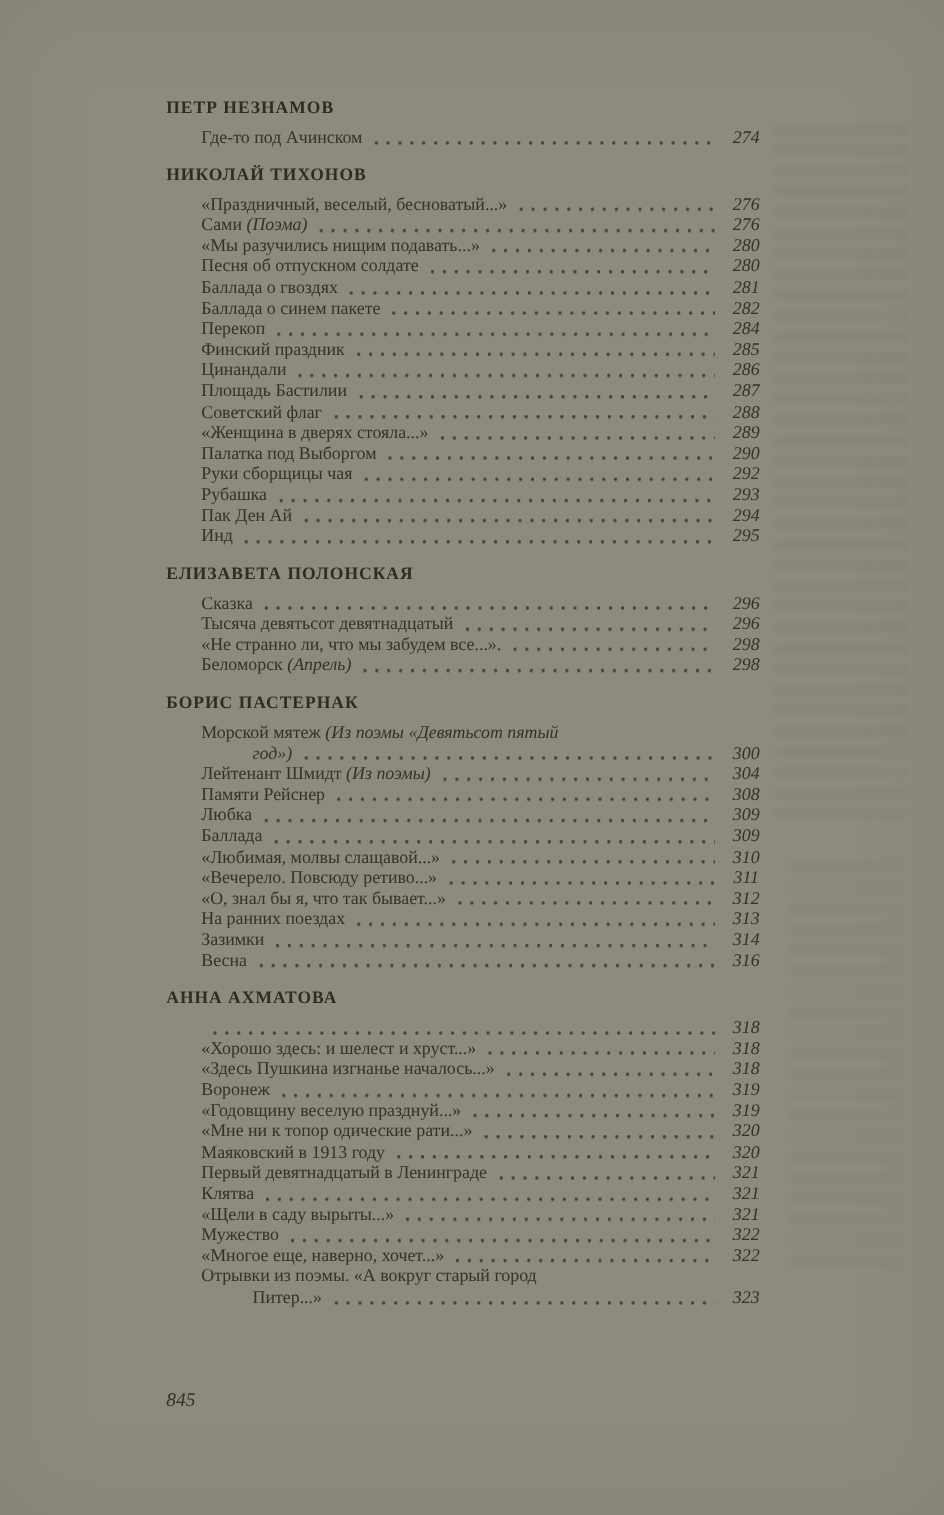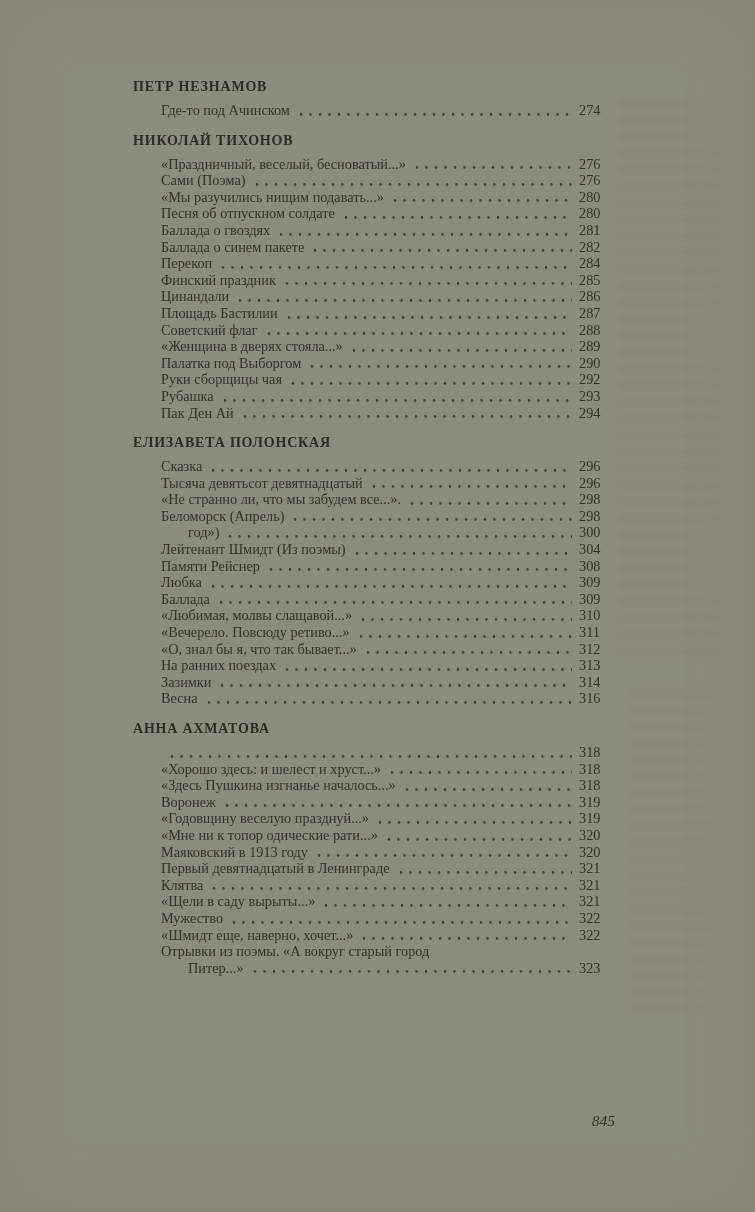--- a/index.html
+++ b/index.html
@@ -37,35 +37,35 @@
   .heading {
     font-weight:bold; font-size:14px; line-height:17px;
     letter-spacing:0.8px;
     margin:13px 0 7px 0;
     color:#2e2c25;
   }
   .heading:first-child { margin-top:0; }
   .entries { margin-left:28px; }
   .row { display:flex; align-items:baseline; }
   .row .t { white-space:pre-wrap; }
-  .cont { margin-left:27px; }
-  .it { }
+  .cont { margin-left:41px; }
+  .it { font-style:italic; }
   .leader {
     flex:1 1 auto; min-width:10px;
     align-self:flex-end;
     height:3px; margin:0 7px 3px 9px;
     background-image:radial-gradient(circle at 2px 1.4px, #45423a 1.1px, rgba(0,0,0,0) 1.6px);
     background-size:9.5px 3px;
     background-repeat:repeat-x;
     background-position:left bottom;
   }
-  .pg { flex:0 0 auto; width:36px; text-align:left; }
+  .pg { flex:0 0 auto; width:36px; text-align:center;font-style:italic; }
   .folio {
     position:absolute; left:133px; top:1112px; width:482px;
-    text-align:right; font-style:italic; font-size:15.5px; color:#34322a;
+    text-align:left; font-style:italic; font-size:15.5px; color:#34322a;
   }
 </style>
 </head>
 <body>
 
 <div class="page">
   <div class="edge-shadow"></div>
   <div class="ghost g1"></div>
   <div class="ghost g2"></div>
 
@@ -153,20 +153,25 @@
         <div class="row">
           <span class="t"><span>Рубашка</span></span>
           <span class="leader"></span>
           <span class="pg">293</span>
         </div>
         <div class="row">
           <span class="t"><span>Пак Ден Ай</span></span>
           <span class="leader"></span>
           <span class="pg">294</span>
         </div>
+        <div class="row">
+          <span class="t"><span>Инд</span></span>
+          <span class="leader"></span>
+          <span class="pg">295</span>
+        </div>
       </div>
       <div class="heading">ЕЛИЗАВЕТА ПОЛОНСКАЯ</div>
       <div class="entries">
         <div class="row">
           <span class="t"><span>Сказка</span></span>
           <span class="leader"></span>
           <span class="pg">296</span>
         </div>
         <div class="row">
           <span class="t"><span>Тысяча девятьсот девятнадцатый</span></span>
@@ -177,21 +182,25 @@
           <span class="t"><span>«Не странно ли, что мы забудем все...».</span></span>
           <span class="leader"></span>
           <span class="pg">298</span>
         </div>
         <div class="row">
           <span class="t"><span>Беломорск </span><span class="it">(Апрель)</span></span>
           <span class="leader"></span>
           <span class="pg">298</span>
         </div>
       </div>
-      <div class="entries">
+      <div class="heading">БОРИС ПАСТЕРНАК</div>
+      <div class="entries">
+        <div class="row">
+          <span class="t"><span>Морской мятеж </span><span class="it">(Из поэмы «Девятьсот пятый</span></span>
+        </div>
         <div class="row">
           <span class="t cont"><span class="it">год»)</span></span>
           <span class="leader"></span>
           <span class="pg">300</span>
         </div>
         <div class="row">
           <span class="t"><span>Лейтенант Шмидт </span><span class="it">(Из поэмы)</span></span>
           <span class="leader"></span>
           <span class="pg">304</span>
         </div>
@@ -291,21 +300,21 @@
           <span class="t"><span>«Щели в саду вырыты...»</span></span>
           <span class="leader"></span>
           <span class="pg">321</span>
         </div>
         <div class="row">
           <span class="t"><span>Мужество</span></span>
           <span class="leader"></span>
           <span class="pg">322</span>
         </div>
         <div class="row">
-          <span class="t"><span>«Шмидт еще, наверно, хочет...»</span></span>
+          <span class="t"><span>«Многое еще, наверно, хочет...»</span></span>
           <span class="leader"></span>
           <span class="pg">322</span>
         </div>
         <div class="row">
           <span class="t"><span>Отрывки из поэмы. «А вокруг старый город</span></span>
         </div>
         <div class="row">
           <span class="t cont"><span>Питер...»</span></span>
           <span class="leader"></span>
           <span class="pg">323</span>

